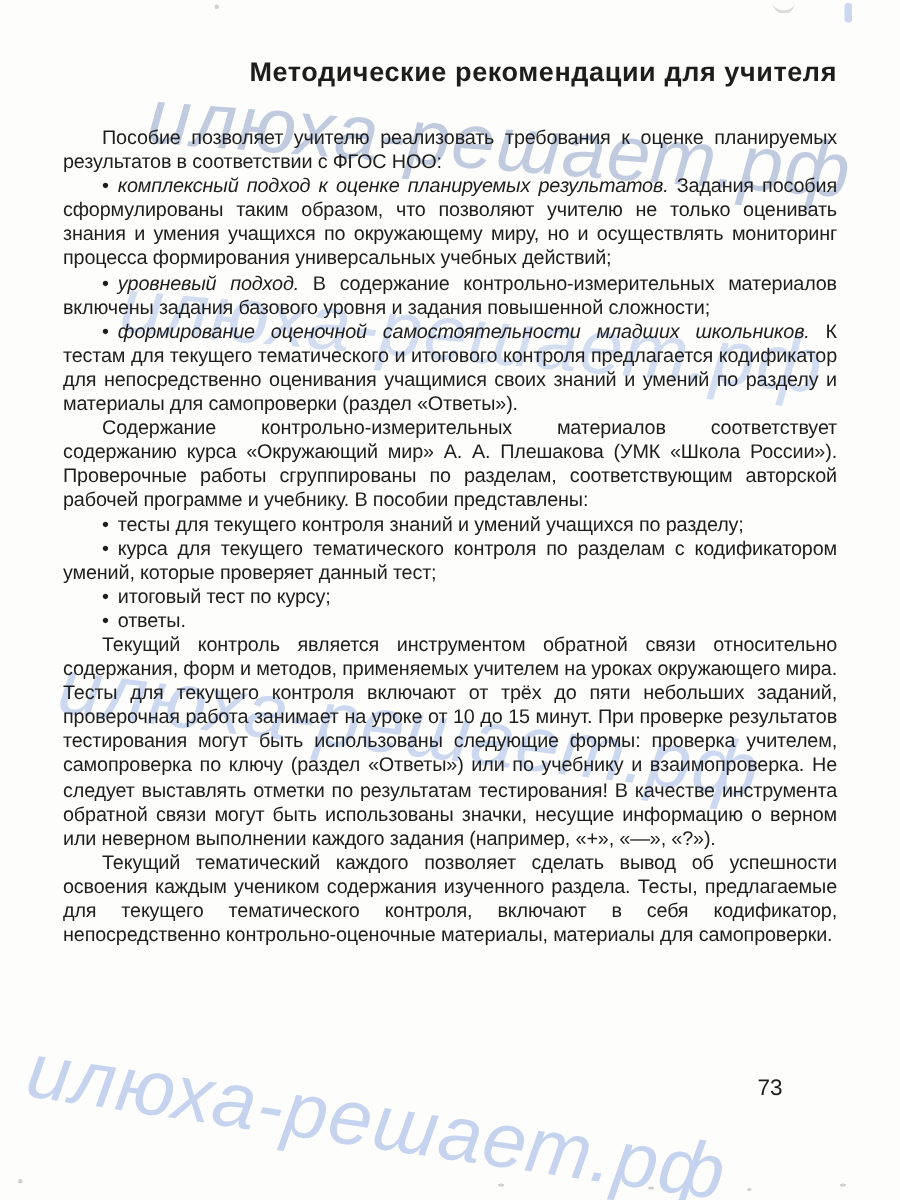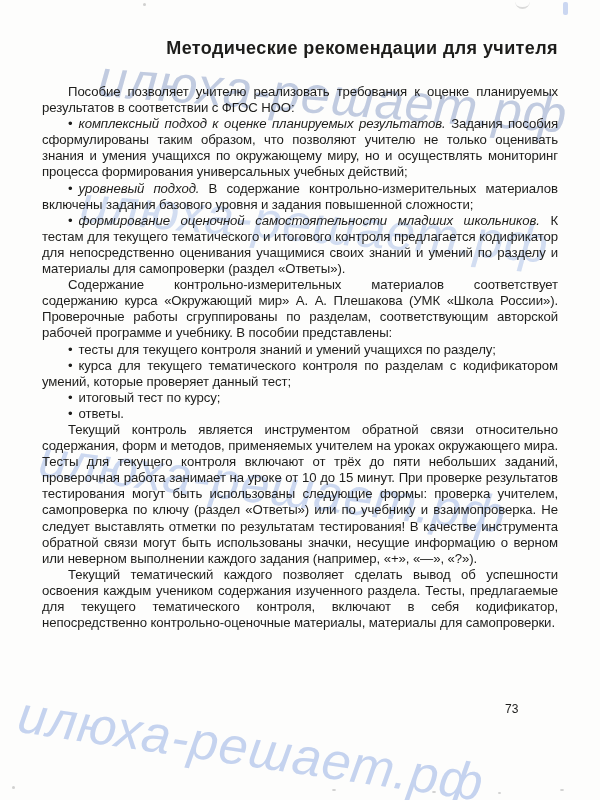--- a/index.html
+++ b/index.html
@@ -50,22 +50,22 @@
     text-align: justify;
     text-indent: 26px;
     hyphens: auto;
   }
   .mk { padding-right: 6px; }
   .ld-i { font-style: italic; }
   .ld-b { font-weight: 400; }
   
   .pagenum {
     position: absolute;
-    left: 505px; top: 702px;
-    font-size: 12px;
+    left: 505px; top: 717px;
+    font-size: 15px;
     font-weight: 400;
     z-index: 1;
   }
   
   .speck { position: absolute; background: #9a9a9a; opacity: 0.45; border-radius: 50%; z-index: 2; }
   .blue-dash {
     position: absolute; left: 563px; top: 2px;
     width: 5px; height: 13px;
     background: #b9c9ee; opacity: 0.75; border-radius: 2px; z-index: 2;
   }

